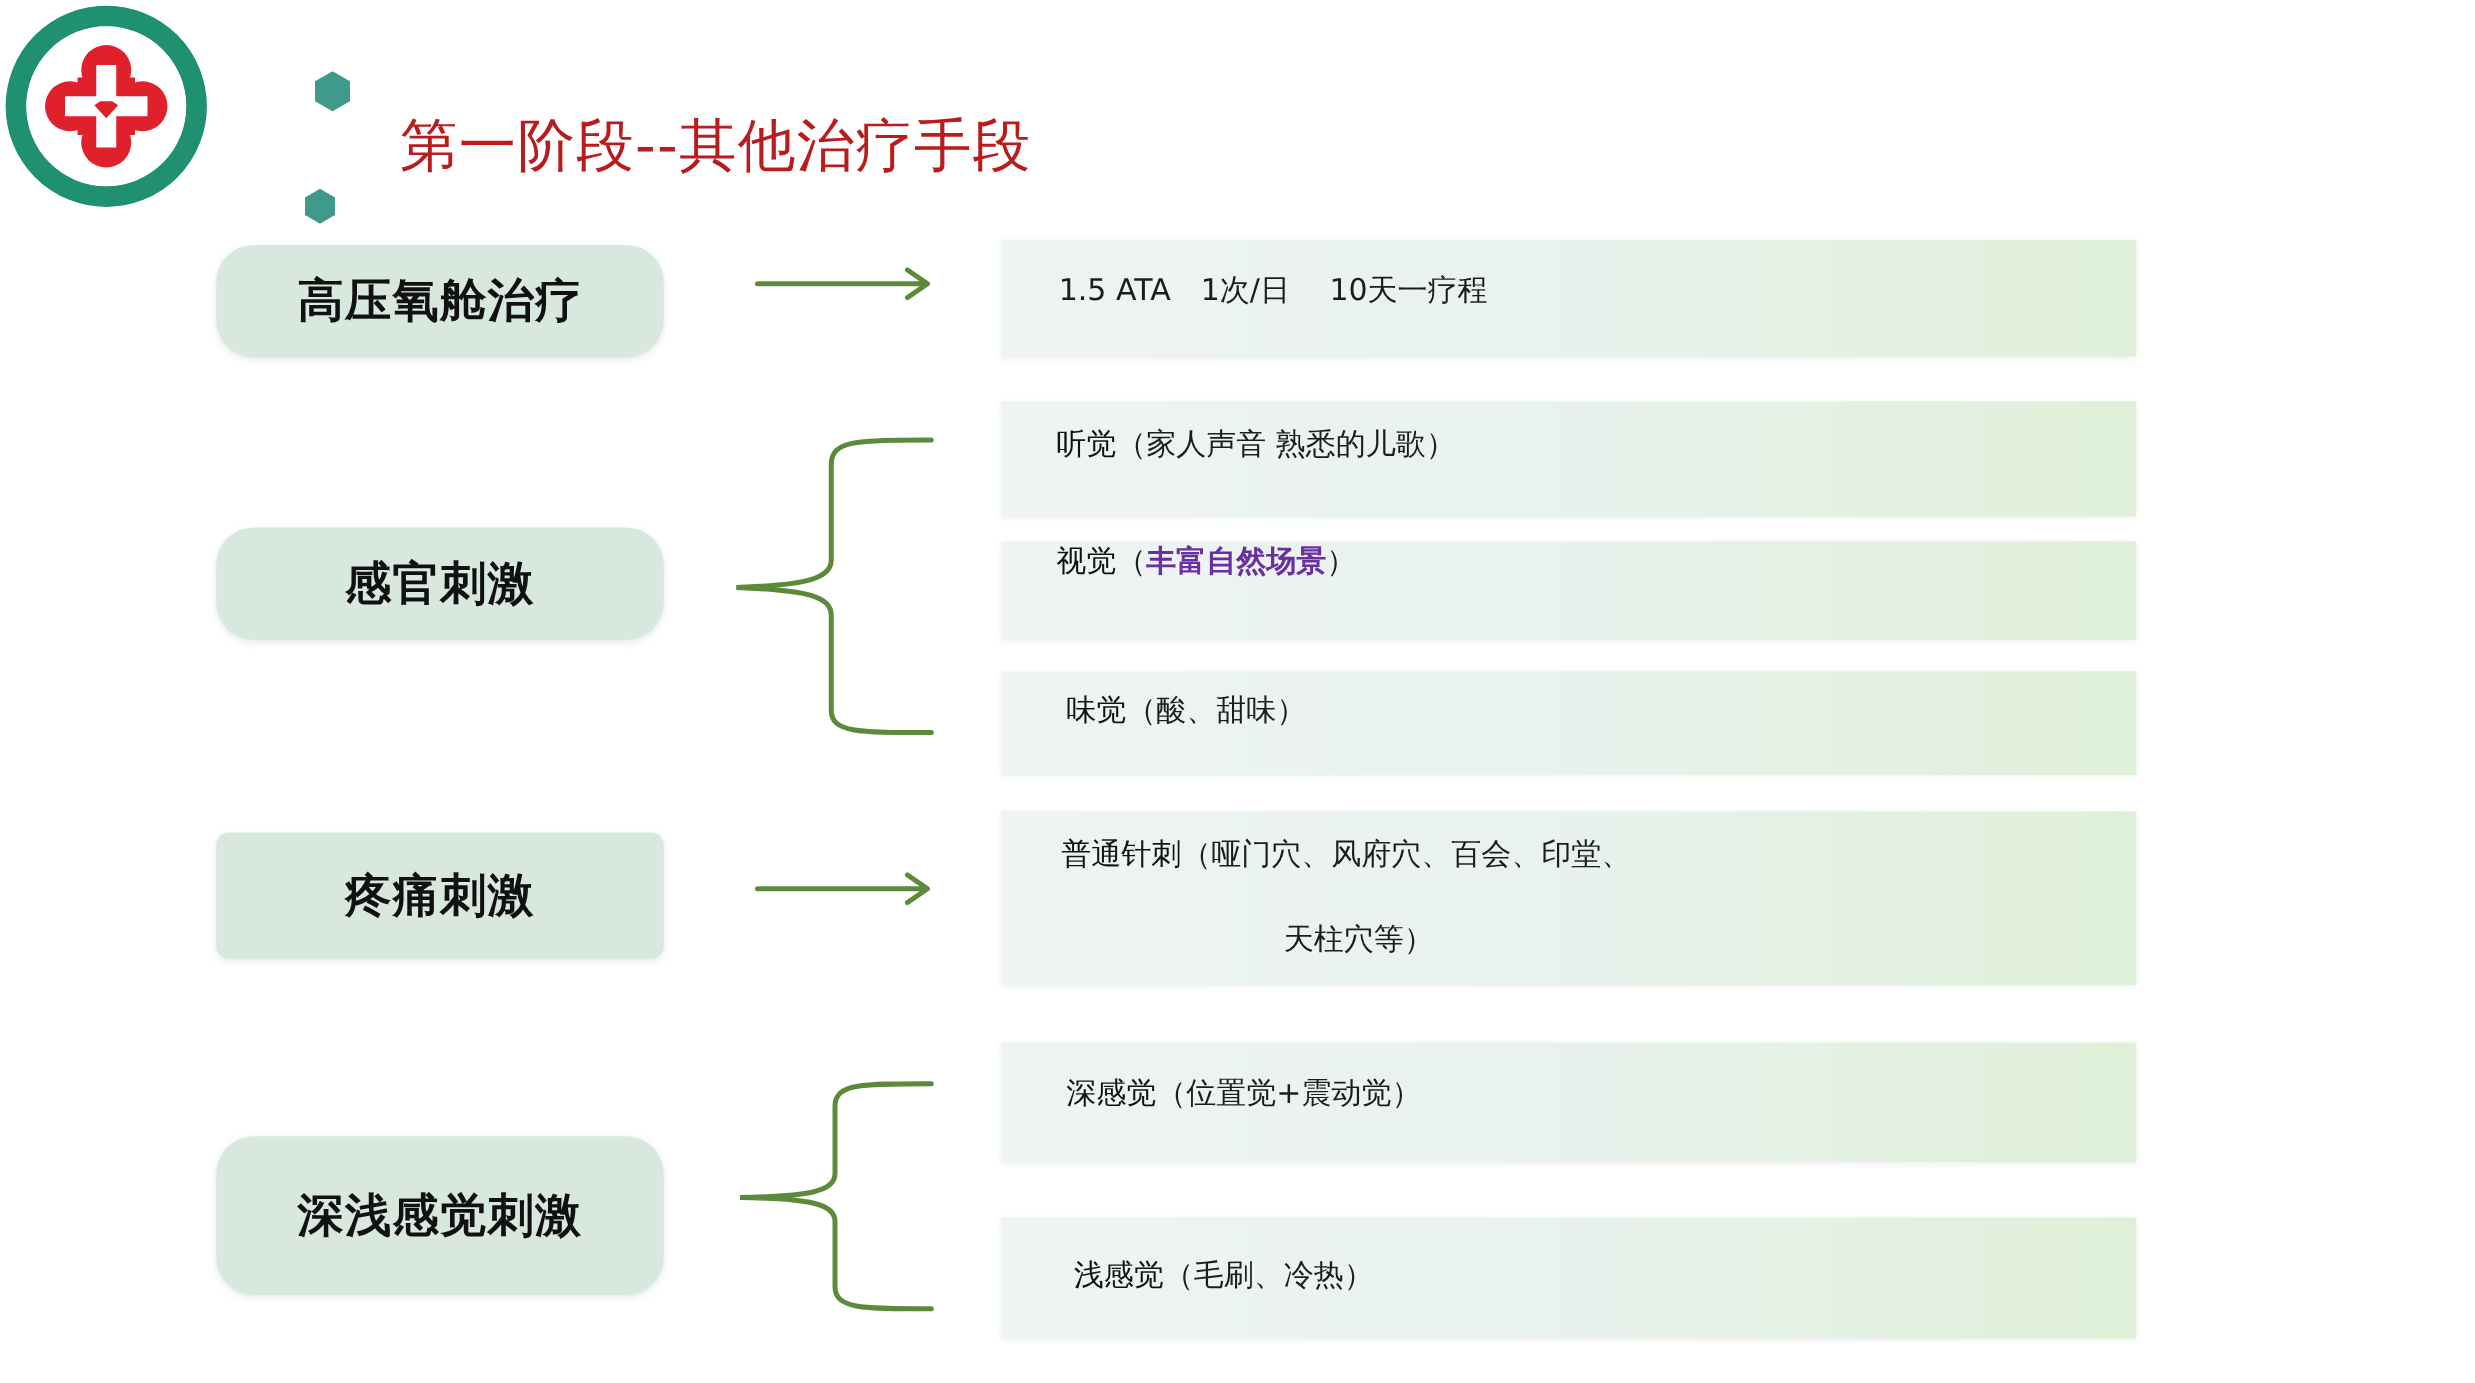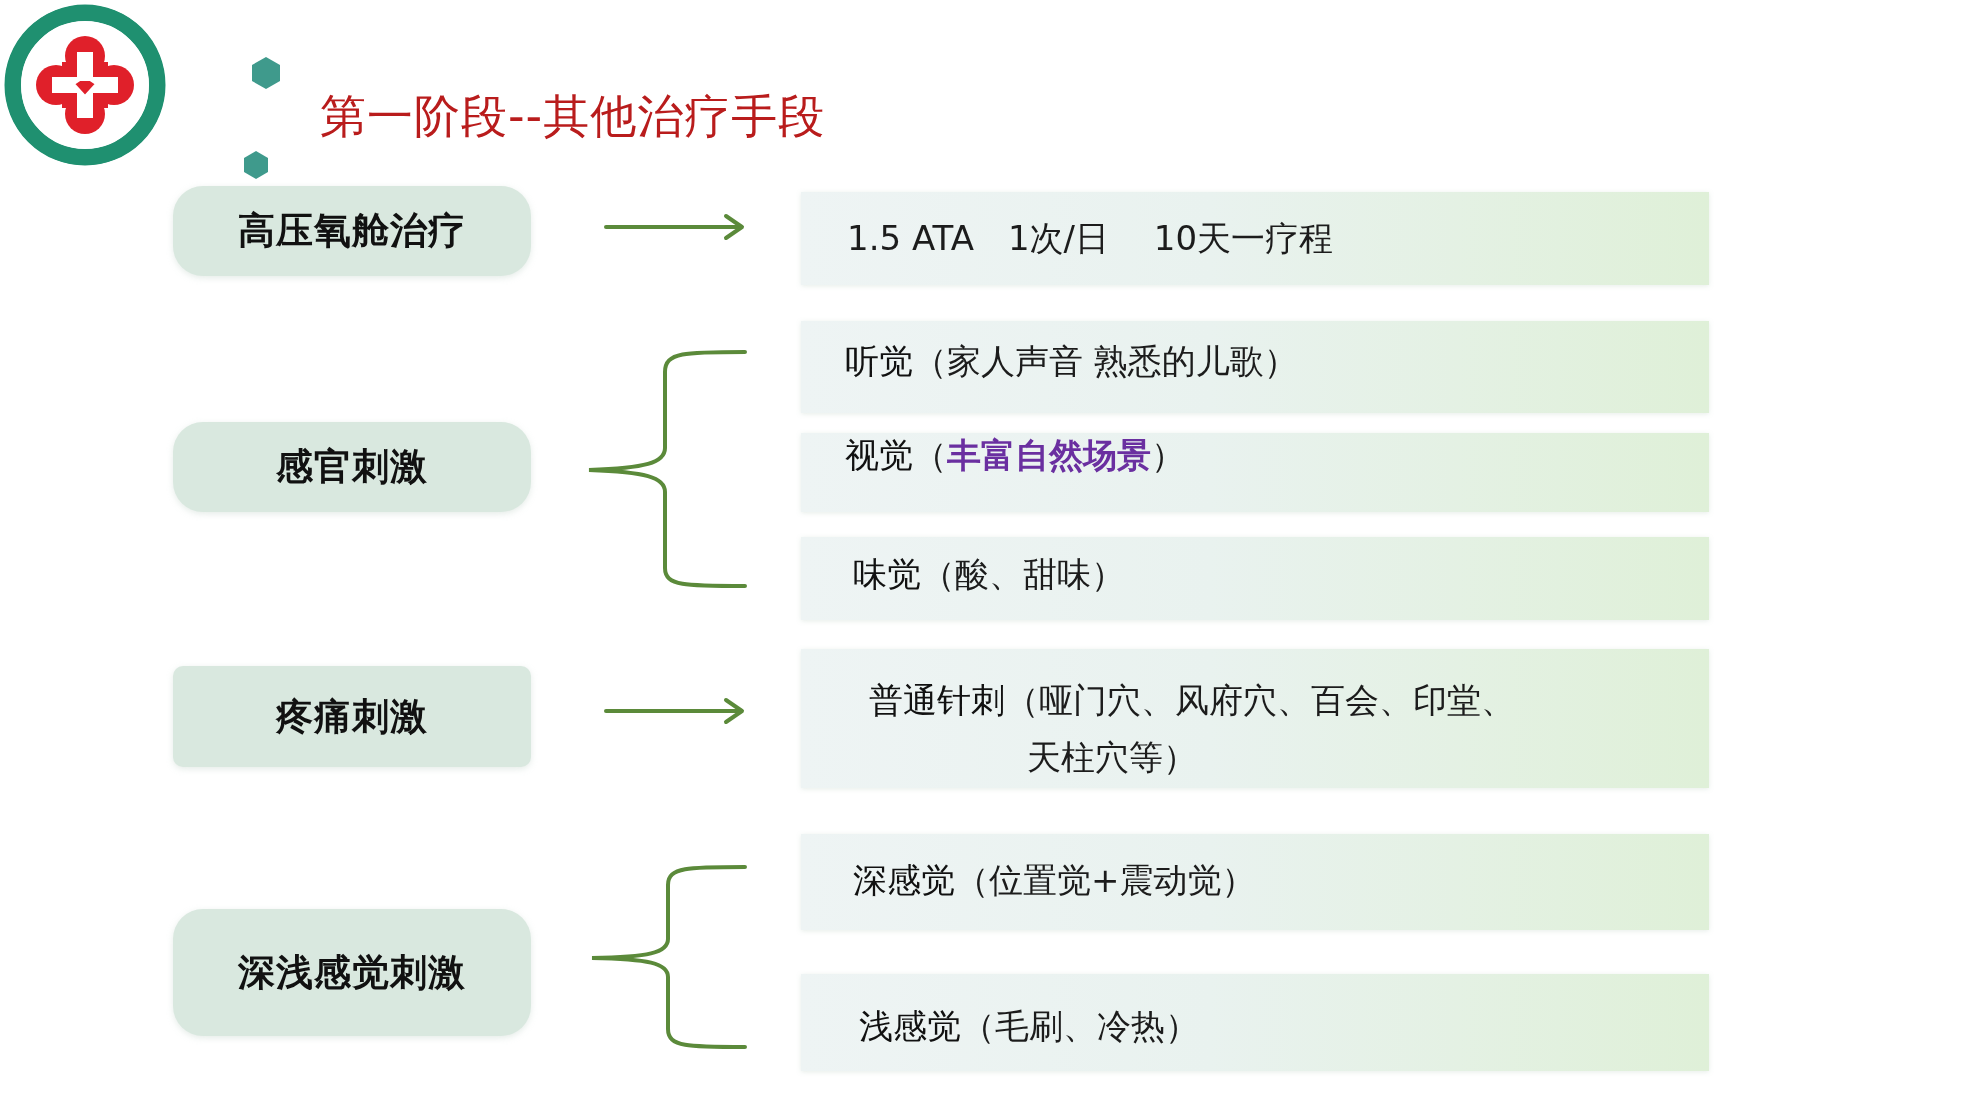--- a/index.html
+++ b/index.html
@@ -19,21 +19,21 @@
     position:absolute; left:173px; width:358px;
     background:#d9e8df; border-radius:30px;
     display:flex; align-items:center; justify-content:center;
     font-weight:bold; font-size:37px; color:#111; letter-spacing:1px;
     box-shadow:0 2px 6px rgba(180,200,190,0.35);
   }
   .box {
     position:absolute; left:801px; width:908px;
     background:linear-gradient(90deg,#eef4f4 0%,#e9f2ef 45%,#dff0d8 100%);
     box-shadow:0 1px 5px rgba(200,215,205,0.45);
-    font-size:34px; color:#1c1c1c; white-space:nowrap;
+    font-size:24px; color:#1c1c1c; white-space:nowrap;
   }
   .box .inner { position:absolute; left:44px; }
   .box .strong { font-weight:normal; color:#111; }
   .box .hl { font-weight:bold; color:#6a2fa0;font-family:Liberation Serif, serif; }
   .arrow, .brace { position:absolute; }
 </style>
 </head>
 <body>
 
 <svg class="logo" viewBox="0 0 162 162">
@@ -56,21 +56,21 @@
 
 <svg class="hex" style="left:250px;top:56px;" width="32" height="34" viewBox="0 0 32 34">
   <polygon points="16,1 30,9 30,25 16,33 2,25 2,9" fill="#3f9a8c"></polygon>
 </svg>
 <svg class="hex" style="left:242px;top:150px;" width="28" height="30" viewBox="0 0 28 30">
   <polygon points="14,1 26,8 26,22 14,29 2,22 2,8" fill="#3f9a8c"></polygon>
 </svg>
 
 <div class="title">第一阶段--其他治疗手段</div>
 
-<div class="pill" style="top:186px;height:90px;">
+<div class="pill" style="top:196px;height:90px;">
   <span>高压氧舱治疗</span>
 </div>
 <svg class="arrow" style="left:604px;top:212px;" width="142" height="30" viewBox="0 0 142 30">
   <line x1="2" y1="15" x2="136" y2="15" stroke="#5b8a3a" stroke-width="4" stroke-linecap="round"></line>
   <polyline points="122,4 138,15 122,26" fill="none" stroke="#5b8a3a" stroke-width="4" stroke-linecap="round" stroke-linejoin="round"></polyline>
 </svg>
 <div class="box" style="top:192px;height:93px;">
   <div class="inner" style="top:24px;left:46px;">1.5 ATA　1次/日　 10天一疗程</div>
 </div>
 
@@ -97,21 +97,21 @@
 </div>
 
 <div class="pill" style="top:666px;height:101px;border-radius:10px;">
   <span>疼痛刺激</span>
 </div>
 <svg class="arrow" style="left:604px;top:696px;" width="142" height="30" viewBox="0 0 142 30">
   <line x1="2" y1="15" x2="136" y2="15" stroke="#5b8a3a" stroke-width="4" stroke-linecap="round"></line>
   <polyline points="122,4 138,15 122,26" fill="none" stroke="#5b8a3a" stroke-width="4" stroke-linecap="round" stroke-linejoin="round"></polyline>
 </svg>
 <div class="box" style="top:649px;height:139px;">
-  <div class="inner" style="top:18px;left:68px;margin-top:11px;">
+  <div class="inner" style="top:18px;left:48px;">
     <span class="strong">普通针刺</span><span>（哑门穴、风府穴、百会、印堂、</span>
   </div>
   <div class="inner" style="top:86px;left:226px;">天柱穴等）</div>
 </div>
 
 <div class="pill" style="top:909px;height:127px;">
   <span>深浅感觉刺激</span>
 </div>
 <svg class="brace" style="left:588px;top:863px;" width="162" height="188" viewBox="0 0 162 188">
   <path d="M157 4 C 100 4, 80 4, 80 22 L 80 76 C 80 90, 60 94, 4 95 C 60 96, 80 100, 80 114 L 80 166 C 80 184, 100 184, 157 184" fill="none" stroke="#5b8a3a" stroke-width="4" stroke-linecap="round"></path>

